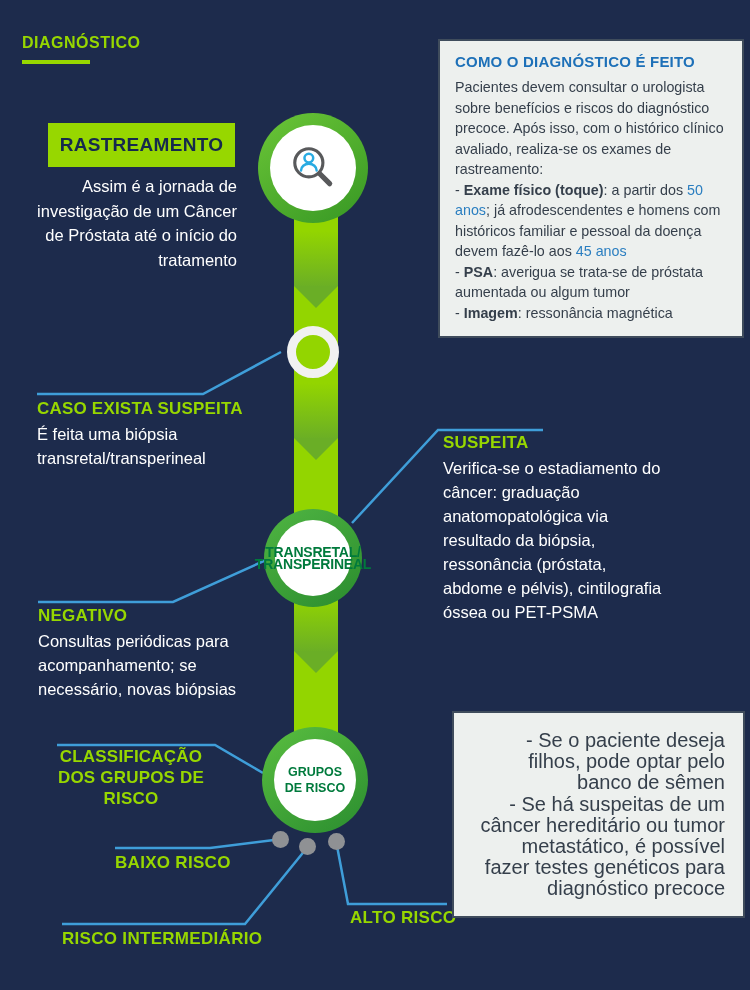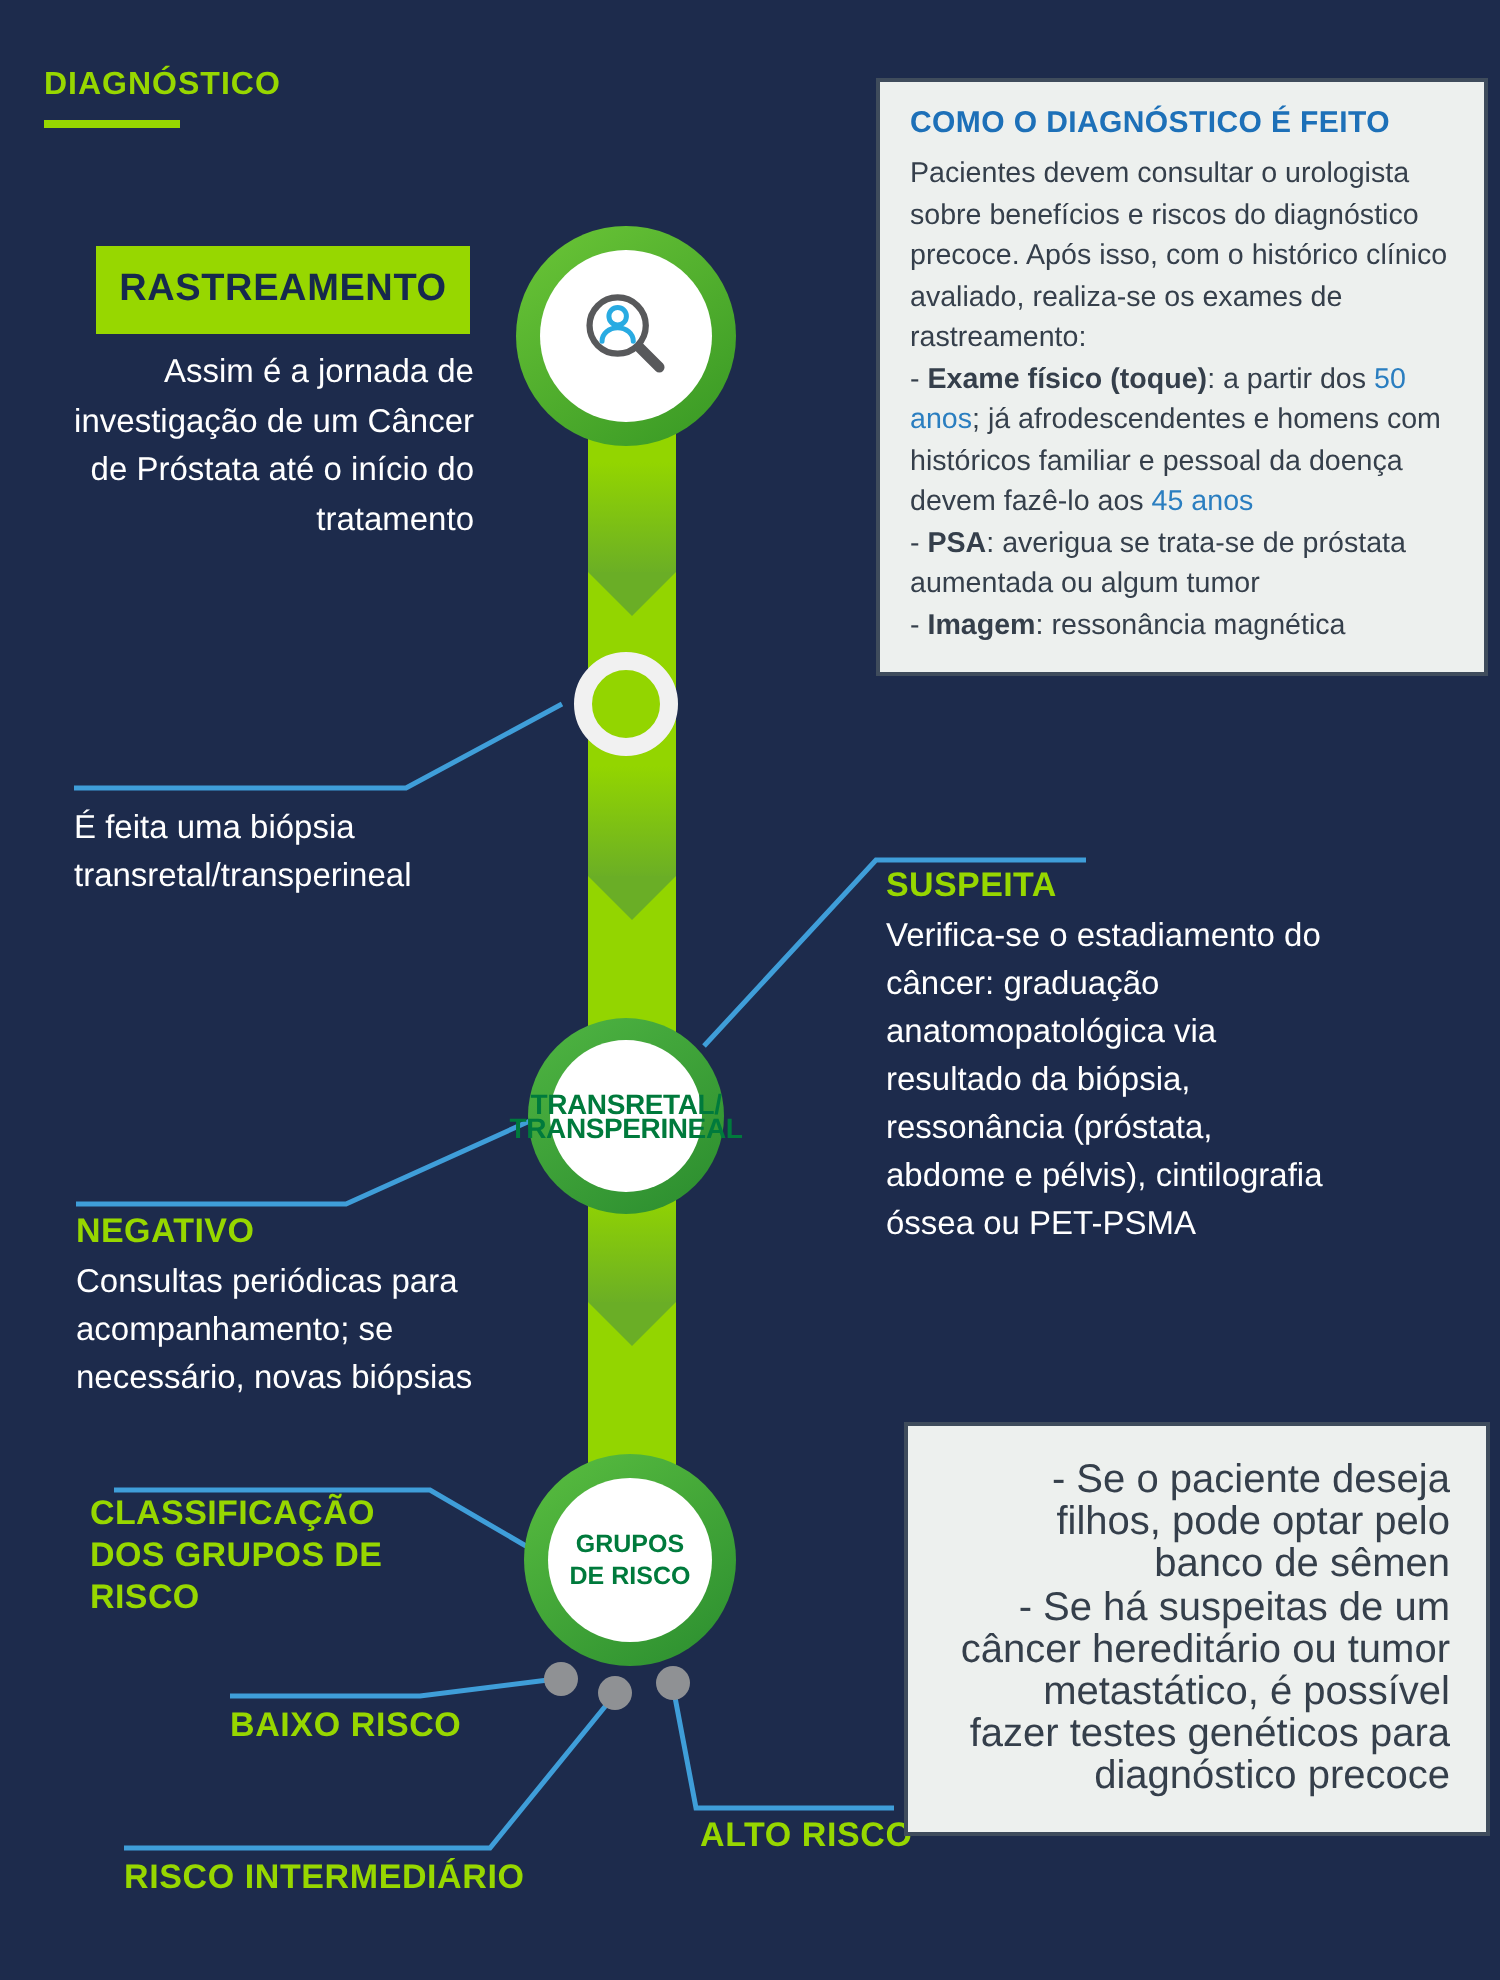--- a/index.html
+++ b/index.html
@@ -56,21 +56,21 @@
   .notes-box{left:452px;top:711px;width:253px;padding:17px 18px;}
   .notes-box p{margin:0;font-size:20px;line-height:21px;text-align:right;}
   .notes-box p + p{margin-top:1px;}
 
   
   .step-title{font-size:17px;font-weight:bold;color:#97d700;letter-spacing:.2px;}
   .step-text{color:#ffffff;font-size:16.5px;line-height:24px;margin-top:3px;}
   .st-suspect{left:37px;top:399px;width:210px;}
   .st-positive{left:443px;top:433px;width:225px;}
   .st-negative{left:38px;top:606px;width:220px;}
-  .st-class{left:45px;top:746px;width:172px;text-align:left;font-size:17px;font-weight:bold;
+  .st-class{left:45px;top:746px;width:172px;text-align:center;font-size:17px;font-weight:bold;
             color:#97d700;line-height:21px;letter-spacing:.2px;}
   .risk-label{font-size:17px;font-weight:bold;color:#97d700;letter-spacing:.3px;}
 </style>
 </head>
 <body>
 
 <div class="canvas">
 
   <div class="abs page-title">DIAGNÓSTICO</div>
   <div class="abs title-underline"></div>
@@ -131,20 +131,21 @@
 
   <div class="abs info-box diag-box">
     <div class="diag-title">COMO O DIAGNÓSTICO É FEITO</div>
     <p>Pacientes devem consultar o urologista sobre benefícios e riscos do diagnóstico precoce. Após isso, com o histórico clínico avaliado, realiza-se os exames de rastreamento:</p>
     <p><span>- </span><span class="b">Exame físico (toque)</span><span>: a partir dos </span><span class="blu">50 anos</span><span>; já afrodescendentes e homens com históricos familiar e pessoal da doença devem fazê-lo aos </span><span class="blu">45 anos</span></p>
     <p><span>- </span><span class="b">PSA</span><span>: averigua se trata-se de próstata aumentada ou algum tumor</span></p>
     <p><span>- </span><span class="b">Imagem</span><span>: ressonância magnética</span></p>
   </div>
 
   <div class="abs st-suspect">
+    <div class="step-title">CASO EXISTA SUSPEITA</div>
     <div class="step-text">É feita uma biópsia transretal/transperineal</div>
   </div>
   <div class="abs st-positive">
     <div class="step-title">SUSPEITA</div>
     <div class="step-text">Verifica-se o estadiamento do câncer: graduação anatomopatológica via resultado da biópsia, ressonância (próstata, abdome e pélvis), cintilografia óssea ou PET-PSMA</div>
   </div>
   <div class="abs st-negative">
     <div class="step-title">NEGATIVO</div>
     <div class="step-text">Consultas periódicas para acompanhamento; se necessário, novas biópsias</div>
   </div>

